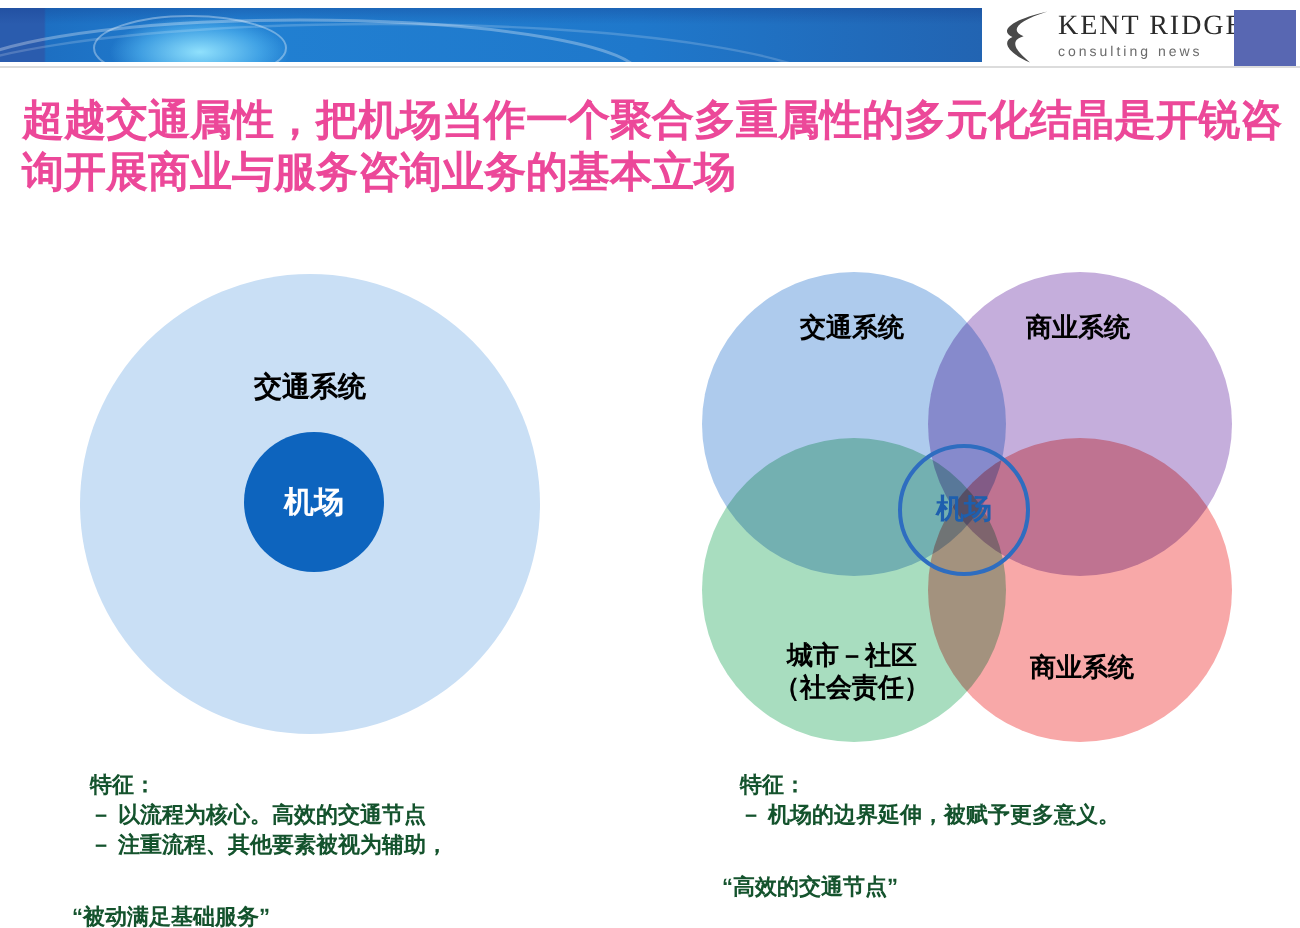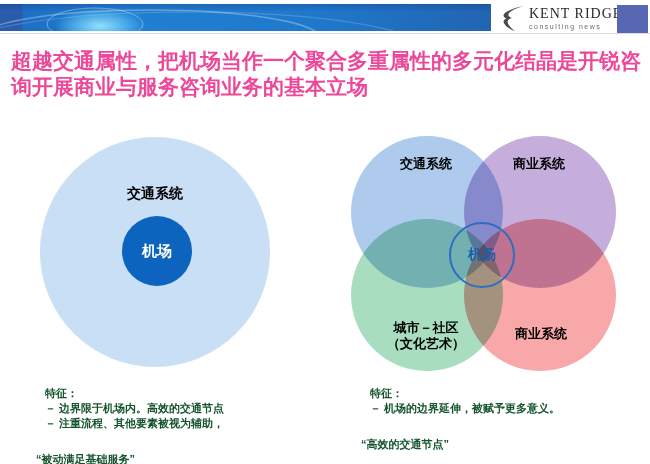--- a/index.html
+++ b/index.html
@@ -96,32 +96,32 @@
   <div>
     <div class="venn-circle venn-tl" style="background-color: rgb(174, 203, 237);"></div>
     <div class="venn-circle venn-tr" style="background-color: rgb(197, 174, 220);"></div>
     <div class="venn-circle venn-bl" style="background-color: rgb(168, 221, 191);"></div>
     <div class="venn-circle venn-br" style="background-color: rgb(248, 168, 168);"></div>
 
     <div class="venn-label venn-label-tl">交通系统</div>
     <div class="venn-label venn-label-tr">商业系统</div>
     <div class="venn-label venn-label-bl">
       <div>城市－社区</div>
-      <div>（文化艺术）</div>
+      <div>（社会责任）</div>
     </div>
     <div class="venn-label venn-label-br">商业系统</div>
 
     <div class="venn-center-ring" style="border-color: rgb(46, 109, 192);">
       <span style="color: rgb(30, 95, 174);">机场</span>
     </div>
   </div>
 
   <div class="features features-left">
     <div>特征：</div>
-    <div>－  边界限于机场内。高效的交通节点</div>
+    <div>－  以流程为核心。高效的交通节点</div>
     <div>－  注重流程、其他要素被视为辅助，</div>
     <div class="feature-quote">“被动满足基础服务”</div>
   </div>
 
   <div class="features features-right">
     <div>特征：</div>
     <div>－  机场的边界延伸，被赋予更多意义。</div>
     <div class="feature-quote">“高效的交通节点”</div>
   </div>
 

